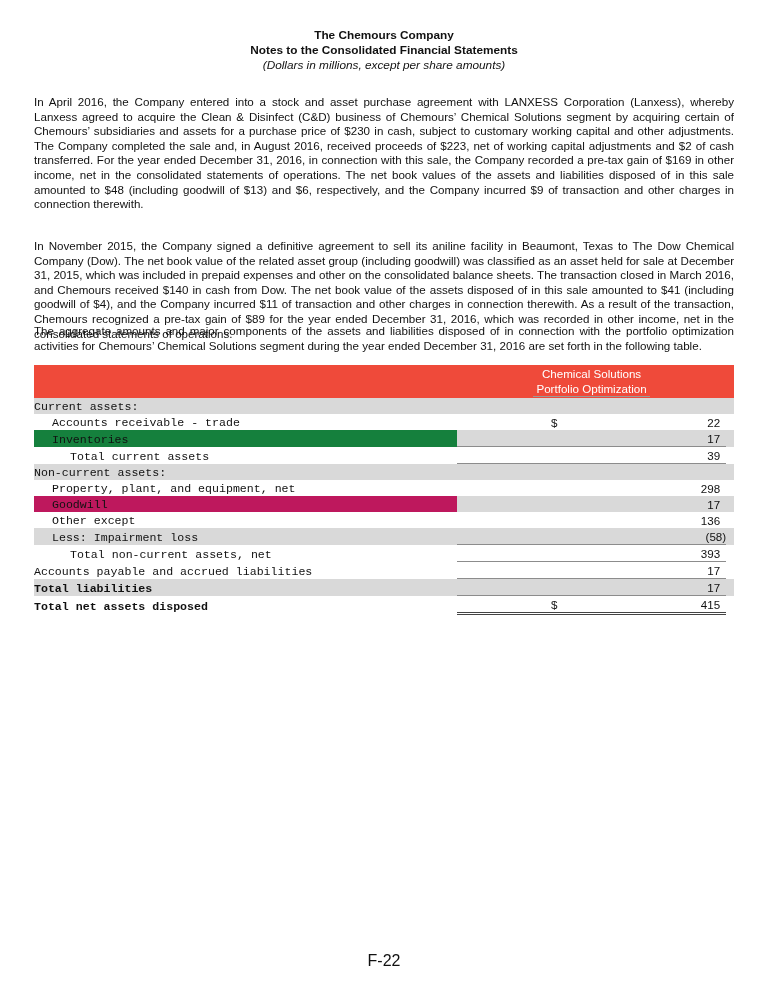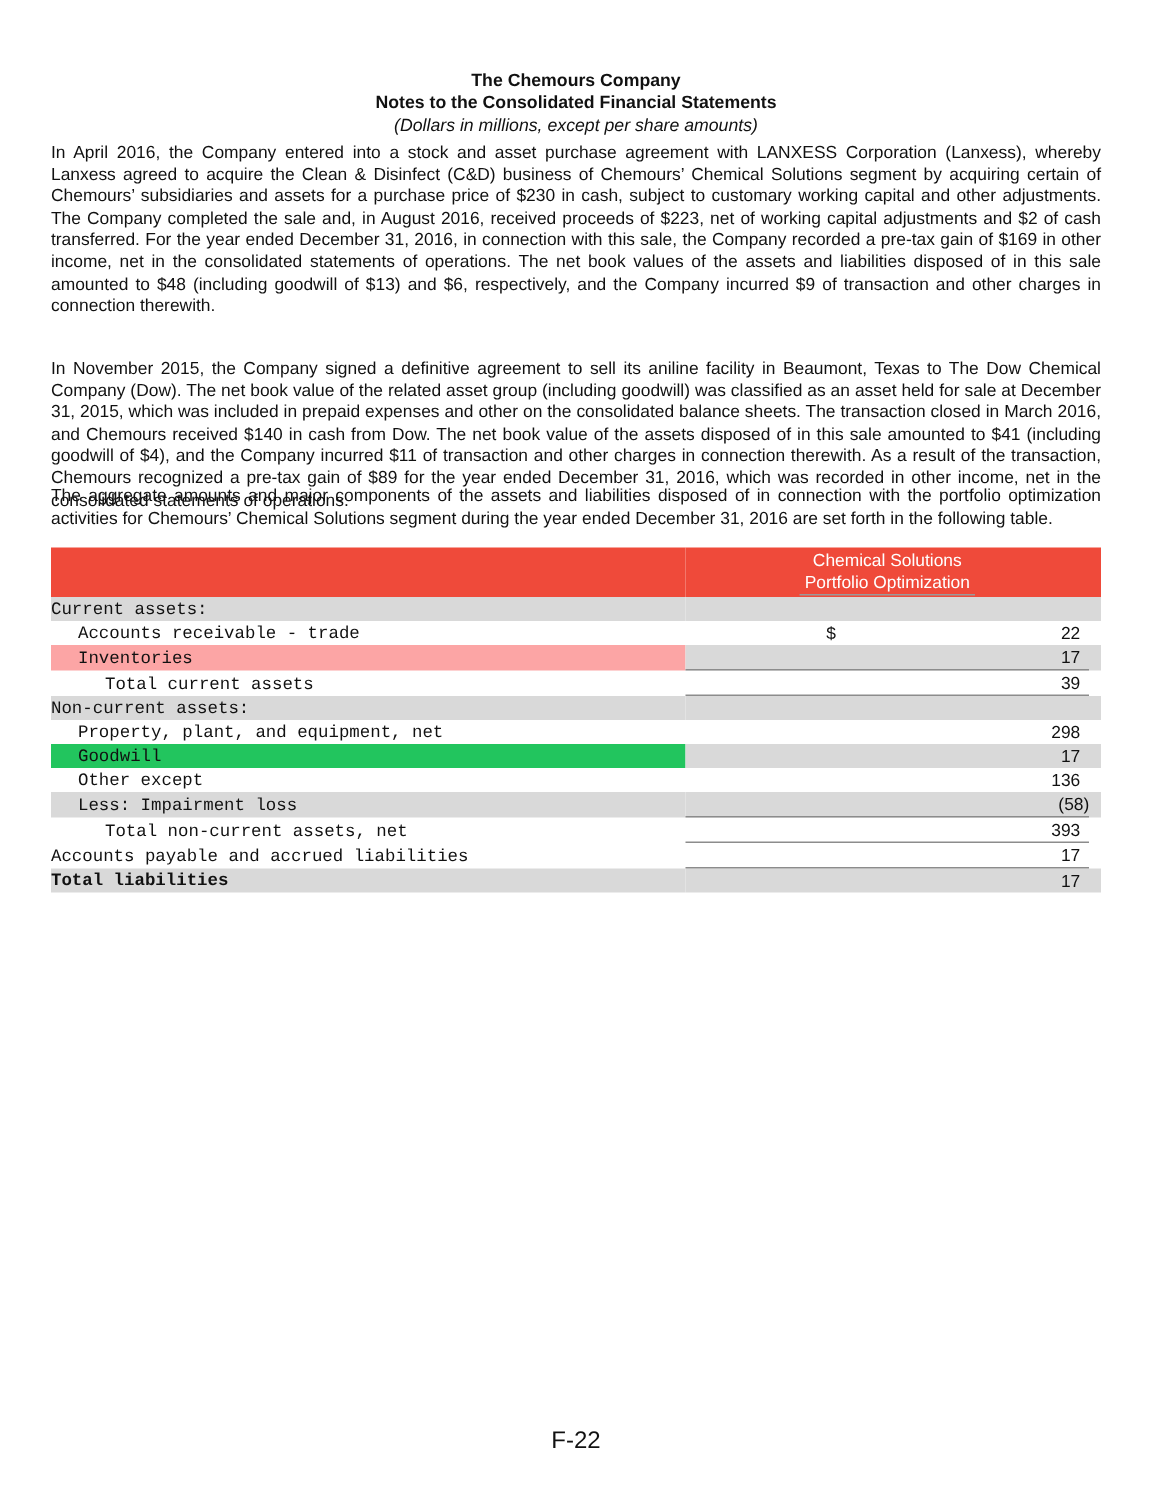--- a/index.html
+++ b/index.html
@@ -1,20 +1,20 @@
 <!DOCTYPE html>
 <html><head>
 <meta charset="utf-8">
 <style>
   html, body { margin: 0; padding: 0; background: #ffffff; }
   body {
     width: 768px; height: 1000px; position: relative; overflow: hidden;
     font-family: "Liberation Sans", sans-serif; color: #111; font-size: 11.6px;
   }
-  .header { position: absolute; top: 46px; left: 0; width: 768px; text-align: center; line-height: 15px; font-size: 11.8px; }
+  .header { position: absolute; top: 28px; left: 0; width: 768px; text-align: center; line-height: 15px; font-size: 11.8px; }
   .header .b { font-weight: bold; }
   .header .i { font-style: italic; }
   .para {
     position: absolute; left: 34px; width: 700px; text-align: justify; line-height: 14.6px; font-size: 11.6px;
     margin: 0;
   }
   #p1 { top: 95px; }
   #p2 { top: 239px; }
   #p3 { top: 324px; }
   table.fin {
@@ -65,21 +65,21 @@
         <td class="amt" style="background: rgb(217, 217, 217);"></td>
         <td class="gap" style="background: rgb(217, 217, 217);"></td>
   </tr>
   <tr>
     <td class="label ind1">Accounts receivable - trade</td>
     <td class="sign">$</td>
     <td class="amt">22</td>
         <td class="gap"></td>
   </tr>
   <tr class="shade">
-    <td class="label ind1" style="background: #fca5a5;">Inventories</td>
+    <td class="label ind1" style="background: #15803d;">Inventories</td>
     <td class="sign" style="background: rgb(217, 217, 217);"></td>
     <td class="amt" style="background: rgb(217, 217, 217);">17</td>
         <td class="gap" style="background: rgb(217, 217, 217);"></td>
   </tr>
   <tr>
     <td class="label ind2">Total current assets</td>
     <td class="sign" style="border-top:1px solid #8c8c8c"></td>
     <td class="amt" style="border-top:1px solid #8c8c8c">39</td>
         <td class="gap"></td>
   </tr>
@@ -89,21 +89,21 @@
     <td class="amt" style="border-top: 1px solid rgb(140, 140, 140); background: rgb(217, 217, 217);"></td>
         <td class="gap" style="background: rgb(217, 217, 217);"></td>
   </tr>
   <tr>
     <td class="label ind1">Property, plant, and equipment, net</td>
     <td class="sign"></td>
     <td class="amt">298</td>
         <td class="gap"></td>
   </tr>
   <tr class="shade">
-    <td class="label ind1" style="background: #22c55e;">Goodwill</td>
+    <td class="label ind1" style="background: #be185d;">Goodwill</td>
     <td class="sign" style="background: rgb(217, 217, 217);"></td>
     <td class="amt" style="background: rgb(217, 217, 217);">17</td>
         <td class="gap" style="background: rgb(217, 217, 217);"></td>
   </tr>
   <tr>
     <td class="label ind1">Other except</td>
     <td class="sign"></td>
     <td class="amt">136</td>
         <td class="gap"></td>
   </tr>
@@ -124,16 +124,22 @@
     <td class="sign" style="border-top:1px solid #8c8c8c"></td>
     <td class="amt" style="border-top:1px solid #8c8c8c">17</td>
         <td class="gap"></td>
   </tr>
   <tr class="shade">
     <td class="label bold" style="background: rgb(217, 217, 217);">Total liabilities</td>
     <td class="sign" style="border-top: 1px solid rgb(140, 140, 140); background: rgb(217, 217, 217);"></td>
     <td class="amt" style="border-top: 1px solid rgb(140, 140, 140); background: rgb(217, 217, 217);">17</td>
         <td class="gap" style="background: rgb(217, 217, 217);"></td>
   </tr>
+  <tr>
+    <td class="label bold">Total net assets disposed</td>
+    <td class="sign dbl" style="border-top:1px solid #8c8c8c">$</td>
+    <td class="amt dbl" style="border-top:1px solid #8c8c8c">415</td>
+        <td class="gap"></td>
+  </tr>
 </tbody>
   </table>
 
 <div class="footer">F-22</div>
 
 </body></html>

